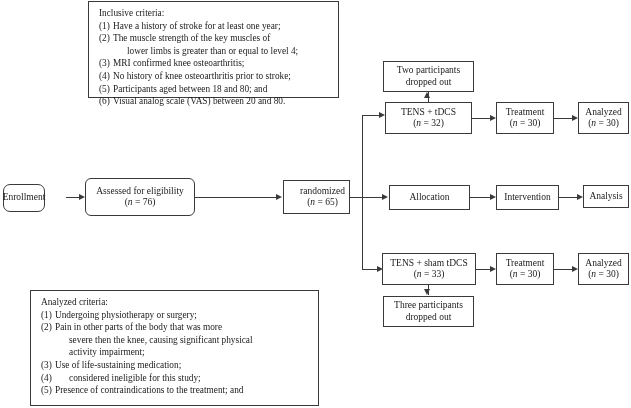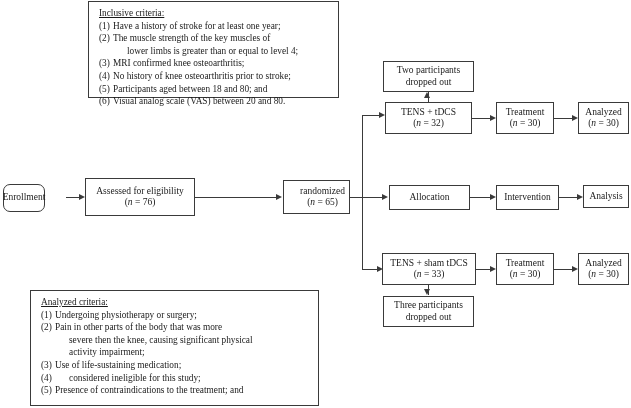--- a/index.html
+++ b/index.html
@@ -35,21 +35,21 @@
   
   .panel{
     position:absolute;
     box-sizing:border-box;
     border:1px solid #3a3a3a;
     background:#fff;
     font-size:9.3px;
     line-height:12.6px;
     padding:5px 8px 4px 10px;
   }
-  .panel .phead{display:block;text-decoration:underline;}
+  .panel .phead{display:block;}
   .panel .pitem{display:block;text-indent:0;padding-left:14px;position:relative;}
   .panel .pitem .pnum{position:absolute;left:0;top:0;}
   .panel .pcont{display:block;padding-left:28px;}
 
   
   .ln-h,.ln-v{position:absolute;background:#3a3a3a;}
   .ln-h{height:1px;}
   .ln-v{width:1px;}
   .arw{position:absolute;width:0;height:0;}
   .arw-r{border-top:3.5px solid transparent;border-bottom:3.5px solid transparent;border-left:6px solid #3a3a3a;}
@@ -128,21 +128,21 @@
 
   </div>
 
   <div class="node rounded" style="left:3px;top:184px;width:42px;height:28px;">
     <span class="ln">Enrollment</span>
   </div>
 
   <div class="ln-h" style="left:66px;top:197px;width:15px;"></div>
   <div class="arw arw-r" style="left:79px;top:194px;"></div>
 
-  <div class="node" style="left:85px;top:178px;width:110px;height:38px;">
+  <div class="node" style="left:85px;top:178px;width:110px;height:38px;border-radius:6px;">
     <span class="ln">Assessed for eligibility</span>
     <span class="ln"><span>(</span><span class="nital">n</span><span> = </span><span>76</span><span>)</span></span>
   </div>
 
   <div class="ln-h" style="left:195px;top:197px;width:82px;"></div>
   <div class="arw arw-r" style="left:276px;top:194px;"></div>
 
   <div class="node" style="left:283px;top:180px;width:67px;height:34px;padding-left:12px;">
     <span class="ln">randomized</span>
     <span class="ln"><span>(</span><span class="nital">n</span><span> = </span><span>65</span><span>)</span></span>

